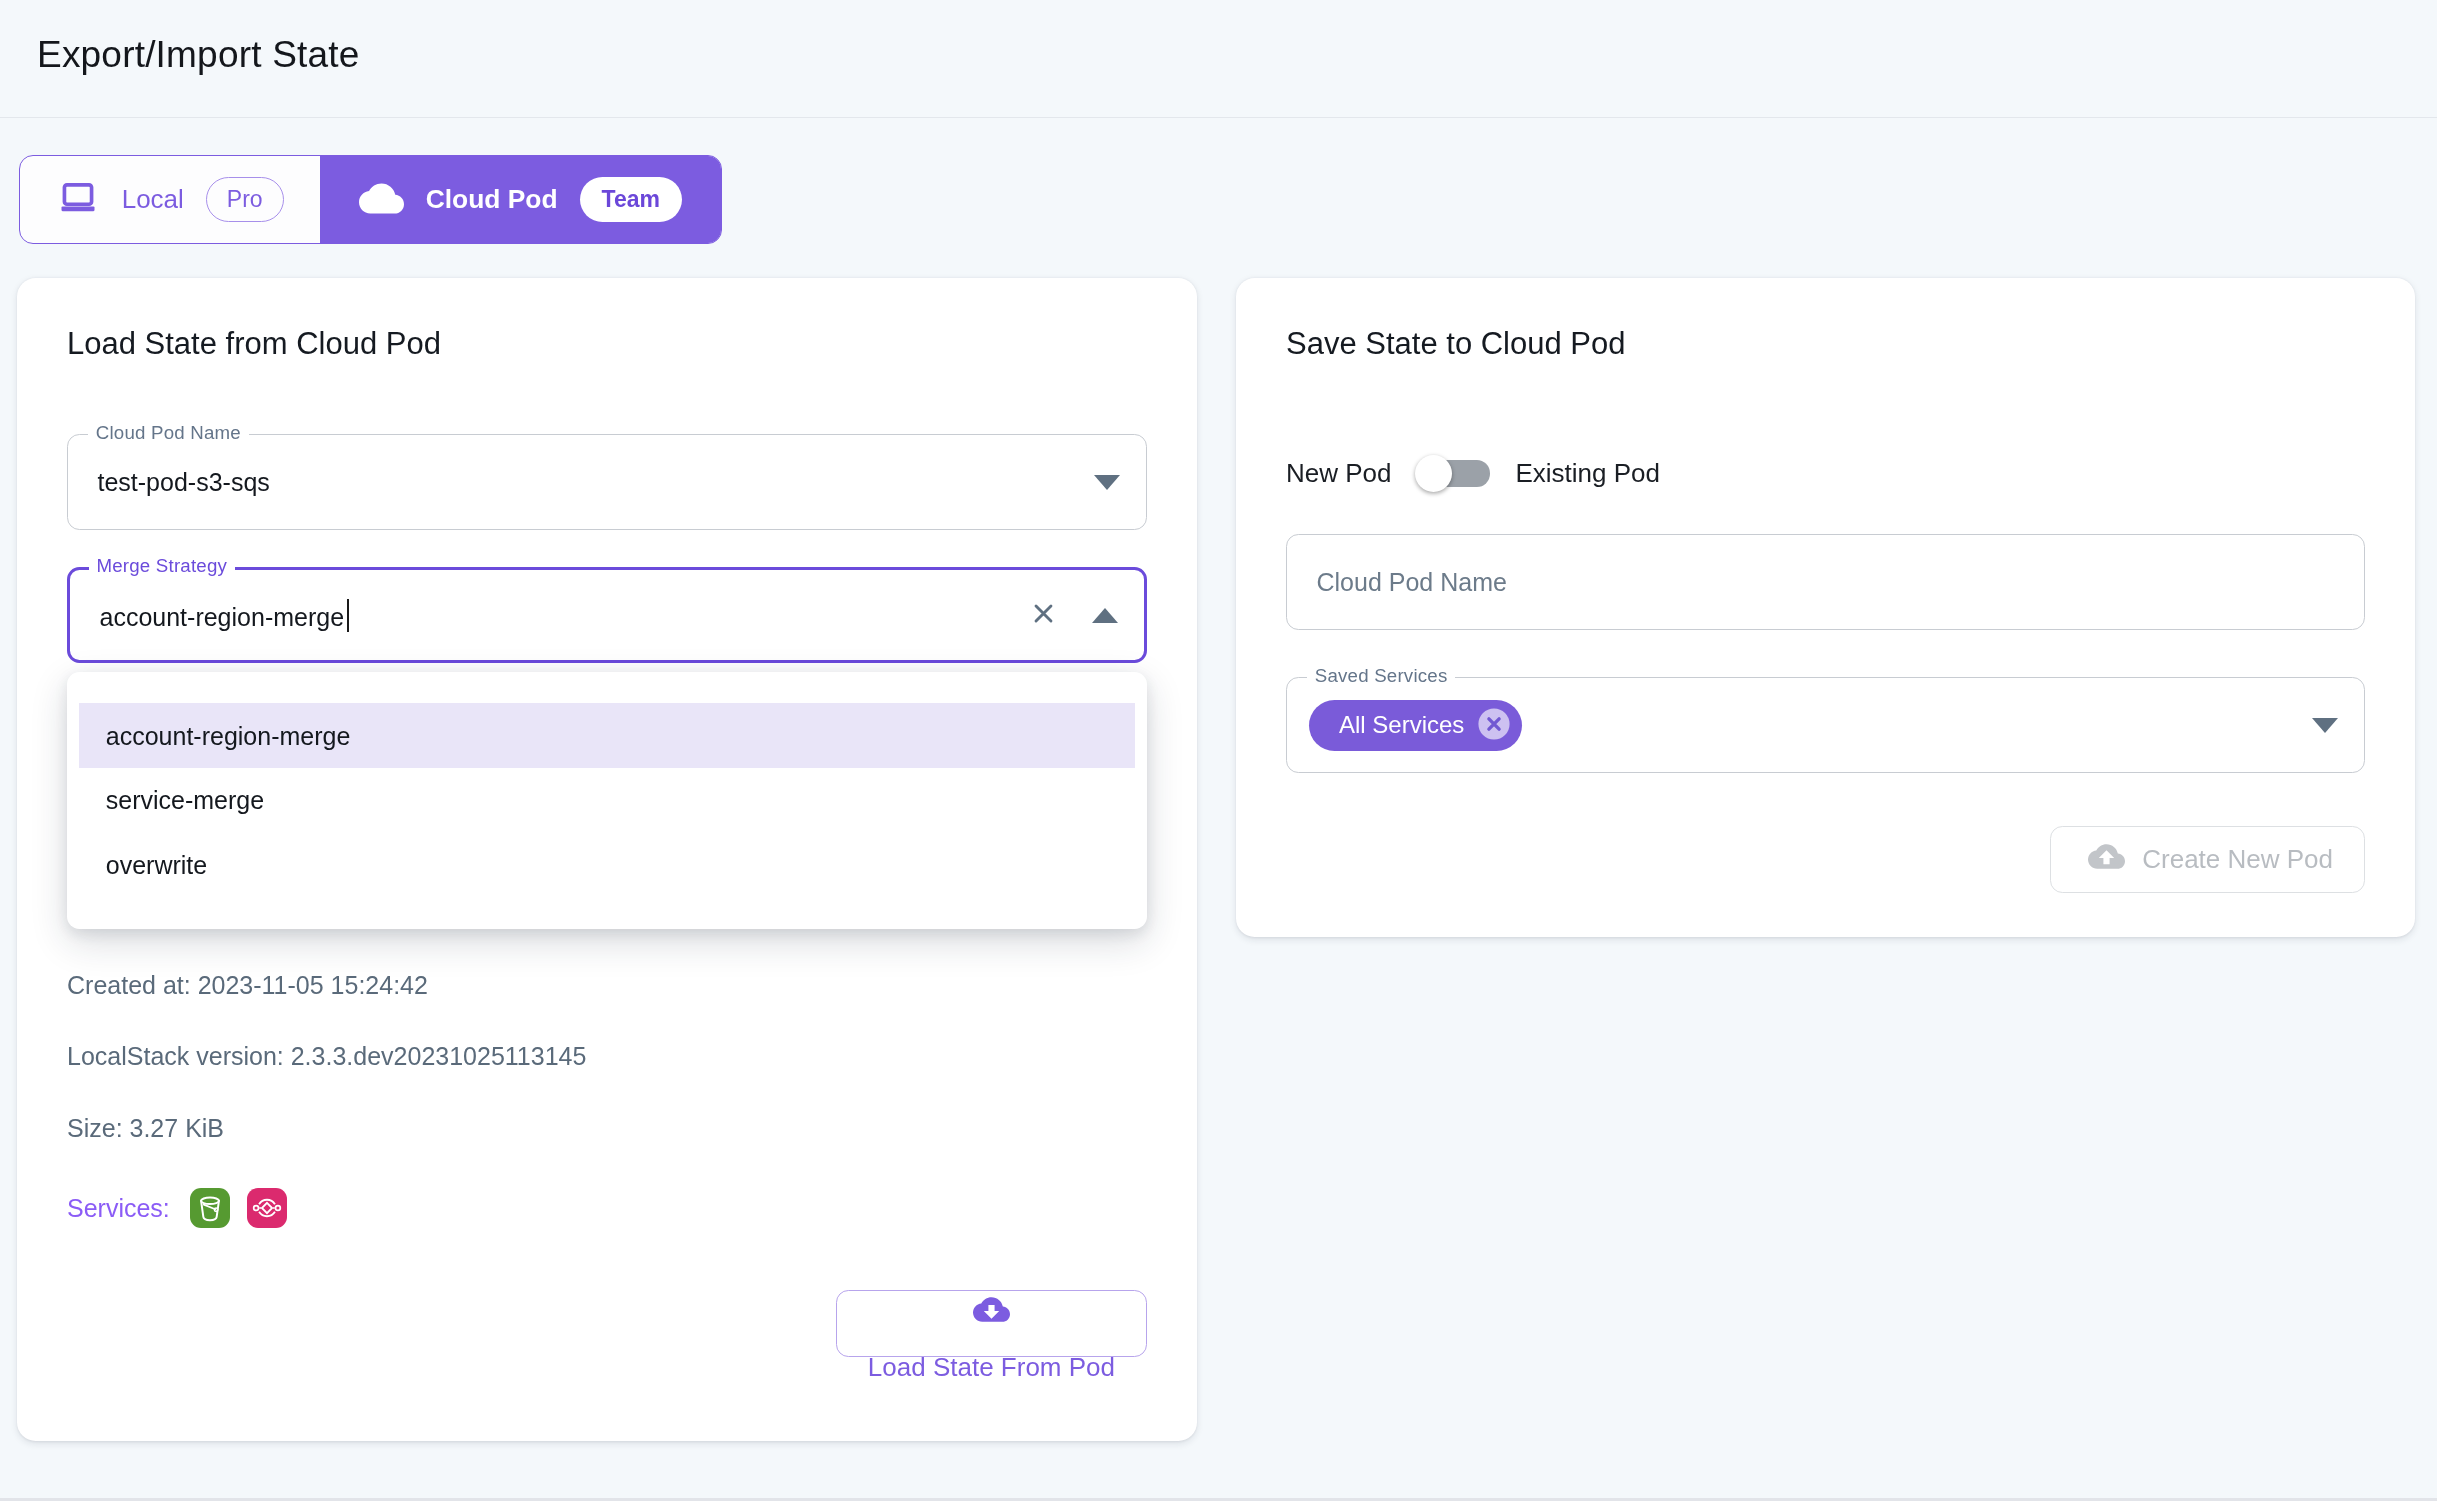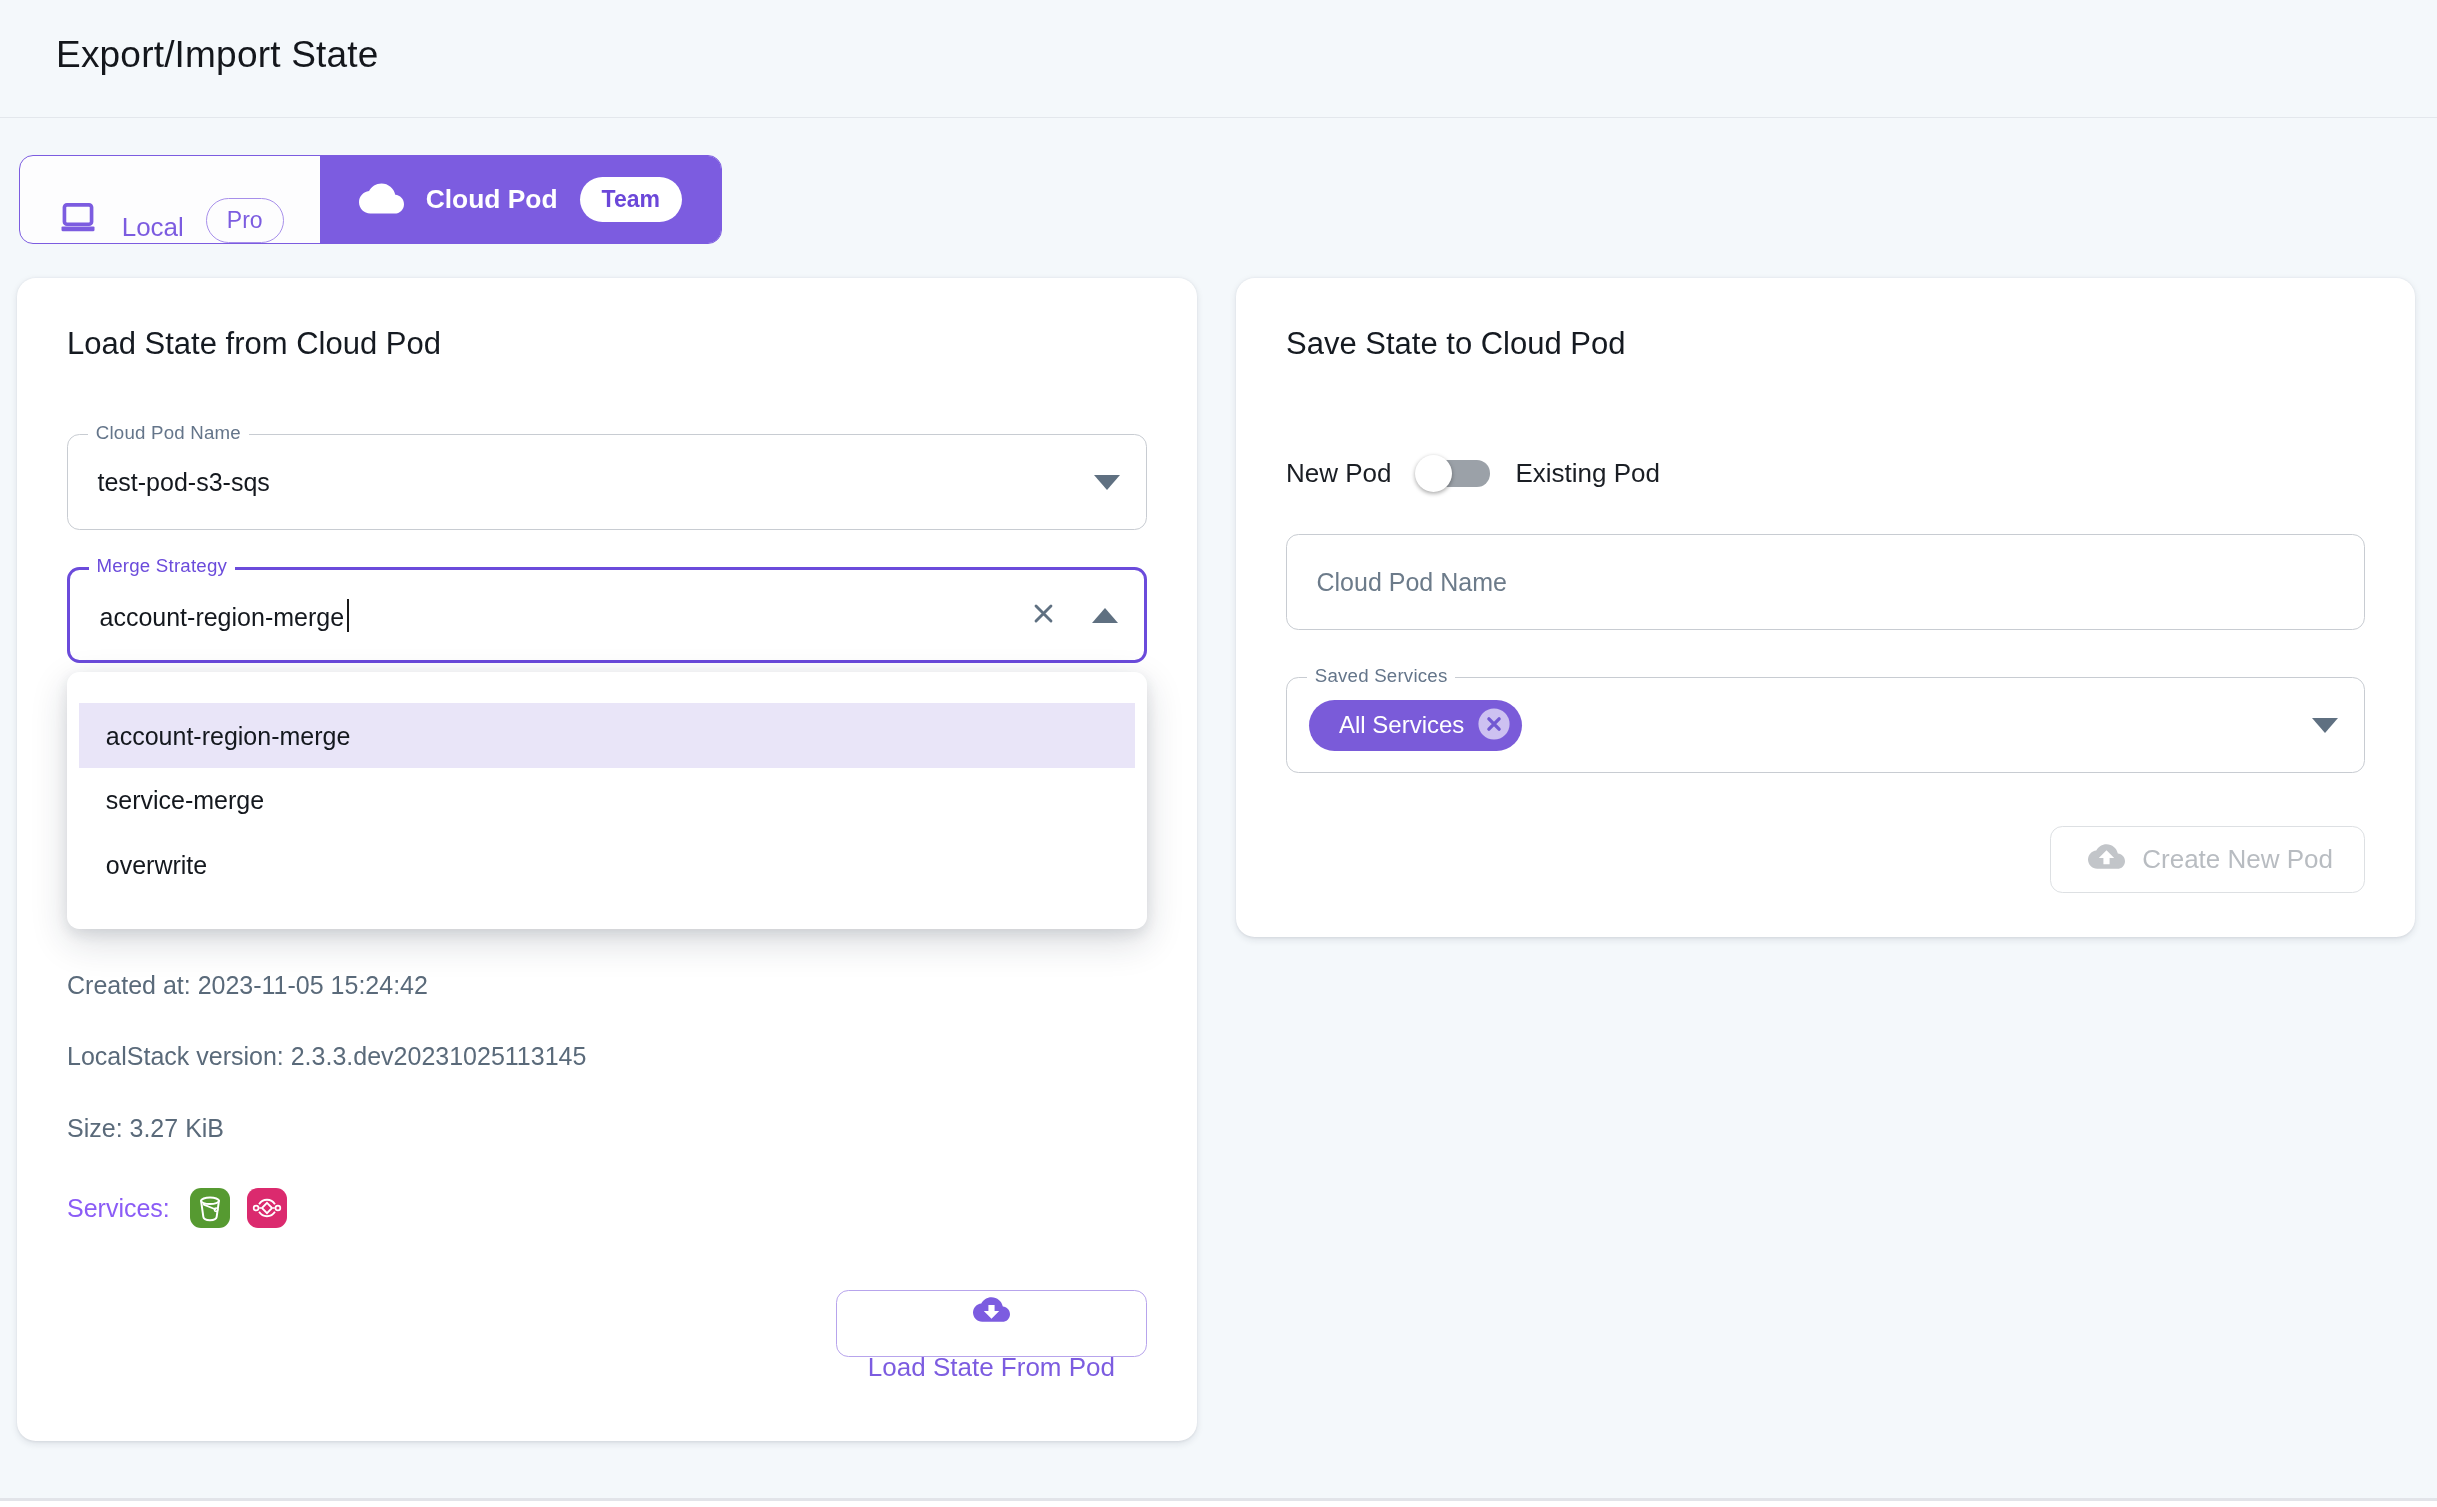--- a/index.html
+++ b/index.html
@@ -8,37 +8,37 @@
     font-family: "Liberation Sans", sans-serif;
     background: #F4F8FB;
     color: #171B21;
     overflow: hidden;
     position: relative;
   }
 
   
   .header {
     height: 118px;
-    padding: 34px 37px 0 56px;
+    padding: 34px 37px 0 37px;
     border-bottom: 1.6px solid #E3E7EC;
   }
   .page-title { font-size: 37px; font-weight: 400; color: #14171C; letter-spacing: 0.2px; }
 
   
   .mode-toggle {
     display: inline-flex;
     margin: 37px 0 0 18.7px;
     border: 1.6px solid #7C5CE0;
     border-radius: 14px;
     overflow: hidden;
     background: #FDFDFE;
     height: 89px;
   }
   .mode-seg { display: flex; align-items: center; cursor: pointer; }
-  .mode-seg.local { gap: 22px; padding: 0 36px; align-items: flex-end; }
+  .mode-seg.local { gap: 22px; padding: 0 36px; }
   .mode-seg.cloud { gap: 22px; padding: 0 39px; background: #7C5CE0; }
   .mode-label-local { font-size: 26px; color: #7C5CE0; }
   .mode-label-cloud { font-size: 26.4px; color: #FFFFFF; font-weight: 700; }
   .badge-pro {
     border: 1.6px solid #A78FEA; border-radius: 25px;
     padding: 7.8px 20px; font-size: 23px; color: #7C5CE0;
   }
   .badge-team {
     background: #FFFFFF; border-radius: 25px;
     padding: 9.3px 22px; font-size: 23px; color: #6B47D9; font-weight: 700;

